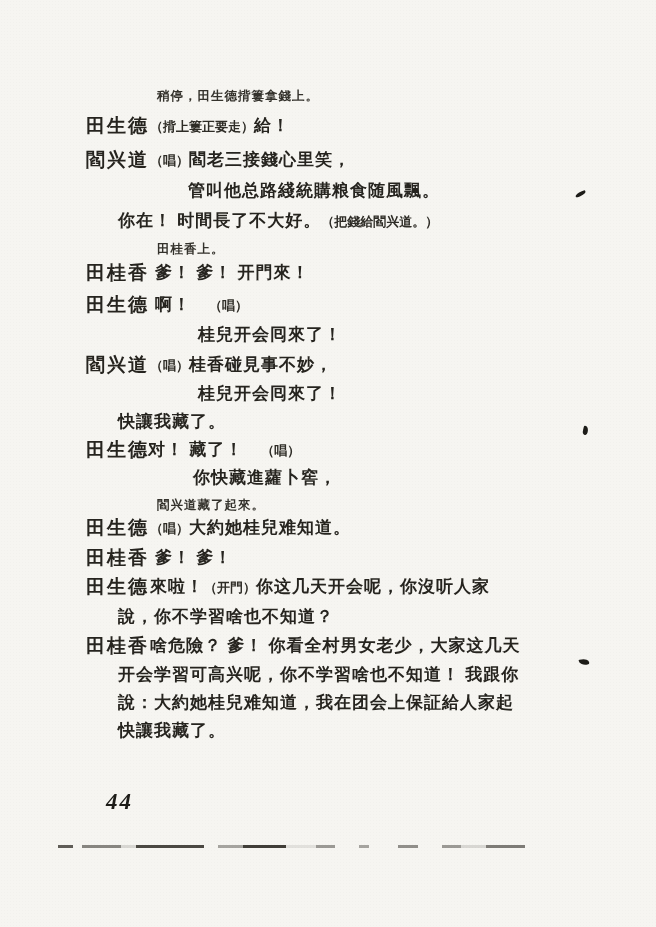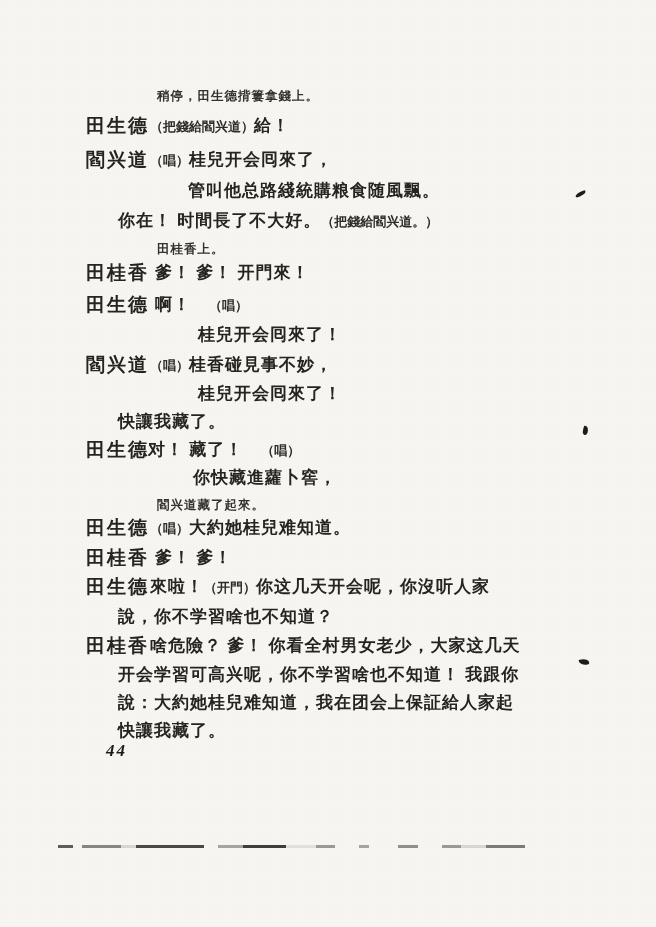--- a/index.html
+++ b/index.html
@@ -12,21 +12,21 @@
     background-size:3px 3px;
     font-family:"Liberation Serif","DejaVu Serif",serif;
     color:#26241f;
     overflow:hidden;
   }
   .line{position:absolute;left:0;width:656px;white-space:nowrap;line-height:19px;}
   .speaker{position:absolute;left:86px;font-size:19px;font-weight:bold;letter-spacing:2px;}
   .content{position:absolute;font-size:17px;letter-spacing:1px;font-weight:600;}
   .paren{font-size:13px;letter-spacing:0;font-weight:600;color:#2e2c26;}
   .stage{position:absolute;font-size:12.5px;letter-spacing:1px;color:#34322c;white-space:nowrap;font-weight:600;text-align:center;}
-  .pagenum{position:absolute;font-size:17px;font-weight:bold;font-style:italic;letter-spacing:2px;color:#1d1c18;}
+  .pagenum{position:absolute;font-size:23px;font-weight:bold;font-style:italic;letter-spacing:2px;color:#1d1c18;margin-top:48px;}
   .speck{position:absolute;background:#1d1c18;}
   .speck.s1{width:11px;height:4px;border-radius:70% 10% 60% 30%;transform:rotate(-22deg);}
   .speck.s2{width:5px;height:9px;border-radius:20% 70% 40% 60%;transform:rotate(14deg);}
   .speck.s3{width:10px;height:6px;border-radius:10% 70% 20% 80%;transform:rotate(-10deg);}
   .scratch{
     position:absolute;top:845px;left:58px;width:486px;height:3px;
     background-image:linear-gradient(90deg,
       rgba(45,42,36,.75) 0 3%, rgba(45,42,36,0) 3% 5%,
       rgba(45,42,36,.55) 5% 13%, rgba(45,42,36,.15) 13% 16%,
       rgba(45,42,36,.85) 16% 30%, rgba(45,42,36,0) 30% 33%,
@@ -44,26 +44,26 @@
 </style>
 </head>
 <body>
 
 <div class="page">
 
   <div class="stage" style="top:88px;left:157px">稍停，田生德揹簍拿錢上。</div>
 
   <div class="line" style="top:116px">
     <span class="speaker">田生德</span>
-    <span class="content" style="left:150px"><span class="paren">（把錢給閻兴道）</span><span>給！</span></span>
+    <span class="content" style="left:150px"><span class="paren">（揹上簍正要走）</span><span>給！</span></span>
   </div>
 
   <div class="line" style="top:150px">
     <span class="speaker">閻兴道</span>
-    <span class="content" style="left:150px"><span class="paren">（唱）</span><span>桂兒开会囘來了，</span></span>
+    <span class="content" style="left:150px"><span class="paren">（唱）</span><span>閻老三接錢心里笑，</span></span>
   </div>
 
   <div class="line" style="top:181px">
     <span class="content" style="left:188px">管叫他总路綫統購粮食随風飄。</span>
   </div>
 
   <div class="line" style="top:211px">
     <span class="content" style="left:118px"><span>你在！ 时間長了不大好。</span><span class="paren">（把錢給閻兴道。）</span></span>
   </div>
 

